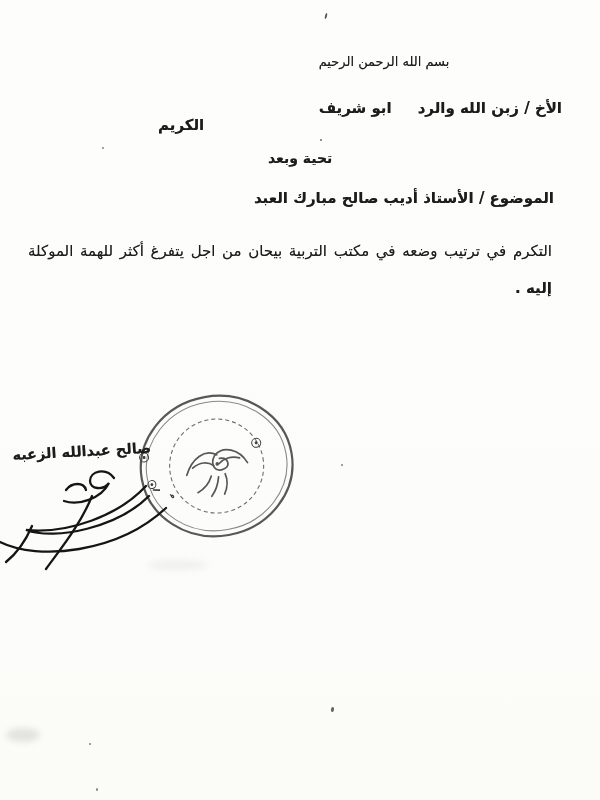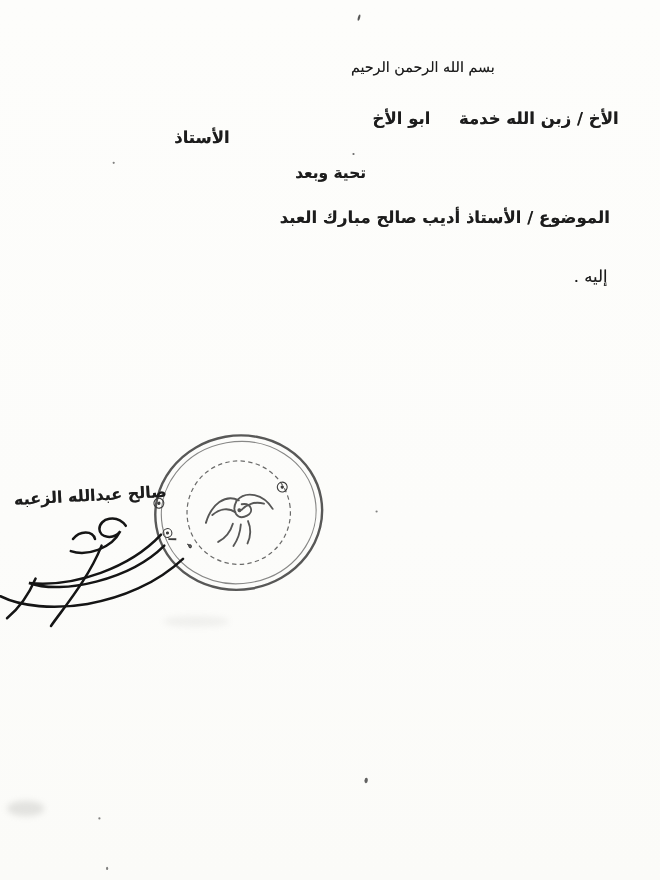--- a/index.html
+++ b/index.html
@@ -16,46 +16,47 @@
   .addressee{top:99px;right:38px;font-size:15px;font-weight:bold;display:flex;gap:26px;direction:rtl;}
   .honorific{top:116px;left:158px;font-size:15px;font-weight:bold;}
   .greeting{top:150px;left:268px;font-size:14px;font-weight:bold;}
   .subject{top:189px;right:46px;font-size:15px;font-weight:bold;}
   .body-block{top:233px;left:28px;width:524px;direction:rtl;}
   .body-line{
     height:37px;line-height:37px;font-size:15px;overflow:hidden;
     text-align:justify;text-align-last:justify;
     text-shadow:0 0 .5px rgba(20,20,20,.5);
   }
-  .body-line.last{text-align:right;text-align-last:right;}
+  .body-line.last{text-align:right;text-align-last:right;font-weight:bold;}
   .sig-name{top:447px;left:12px;font-size:14.5px;font-weight:bold;transform:rotate(-3deg);transform-origin:left top;z-index:3;}
   .sig-svg{left:-4px;top:456px;z-index:2;}
   .stamp{left:136px;top:392px;width:162px;height:152px;transform:rotate(-10deg);z-index:1;opacity:.92;}
   .speck{position:absolute;background:#2e2e2e;border-radius:50%;}
   .smudge{position:absolute;background:#9a9a96;border-radius:50%;filter:blur(3px);opacity:.25;}
 </style>
 </head>
 <body>
 
 <div class="page">
 
   <div class="abs txt basmala">بسم الله الرحمن الرحيم</div>
 
   <div class="abs addressee">
-    <span class="txt">الأخ / زبن الله خدمة</span>
-    <span class="txt">ابو الأخ</span>
+    <span class="txt">الأخ / زبن الله والرد</span>
+    <span class="txt">ابو شريف</span>
   </div>
 
-  <div class="abs txt honorific">الأستاذ</div>
+  <div class="abs txt honorific">الكريم</div>
 
   <div class="abs txt greeting">تحية وبعد</div>
 
   <div class="abs txt subject">الموضوع / الأستاذ أديب صالح مبارك العبد</div>
 
   <div class="abs body-block">
+    <div class="body-line">التكرم في ترتيب وضعه في مكتب التربية بيحان من اجل يتفرغ أكثر للهمة الموكلة</div>
     <div class="body-line last">إليه .</div>
   </div>
 
   <svg class="abs stamp" viewBox="0 0 162 152" xmlns="http://www.w3.org/2000/svg">
     <g stroke="#2a2a2a" fill="none">
       <ellipse cx="81" cy="74" rx="76" ry="70" stroke-width="2.2" opacity=".85"></ellipse>
       <ellipse cx="81" cy="74" rx="70.5" ry="64.5" stroke-width="1.1" opacity=".6"></ellipse>
       <circle cx="81" cy="74" r="47" stroke-width="1.1" stroke-dasharray="4 3" opacity=".75"></circle>
 
       <path id="arcTop" d="M 21,88 A 61,58 0 0 1 141,88" stroke="none"></path>

